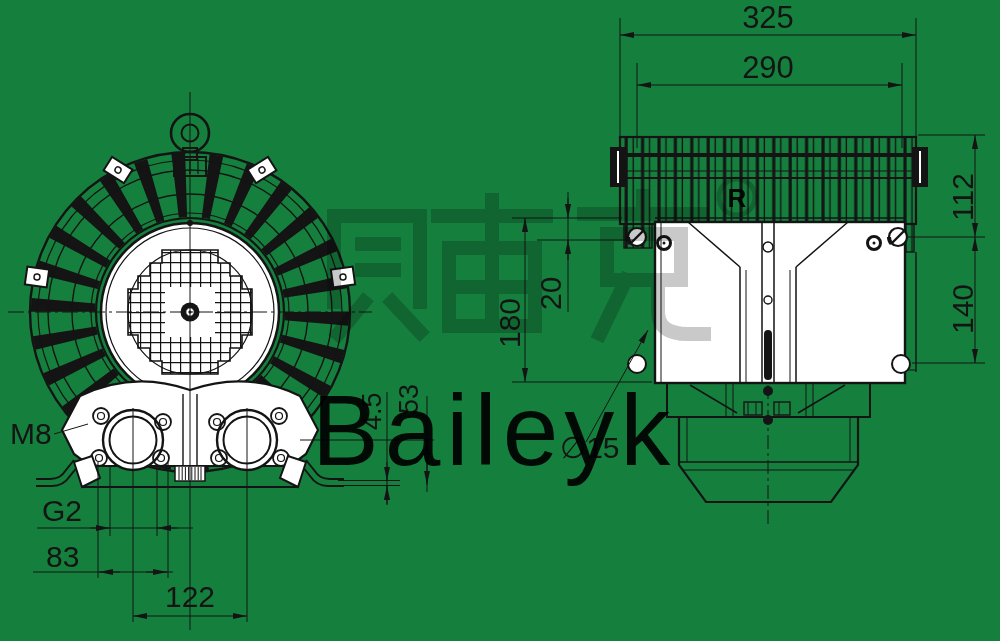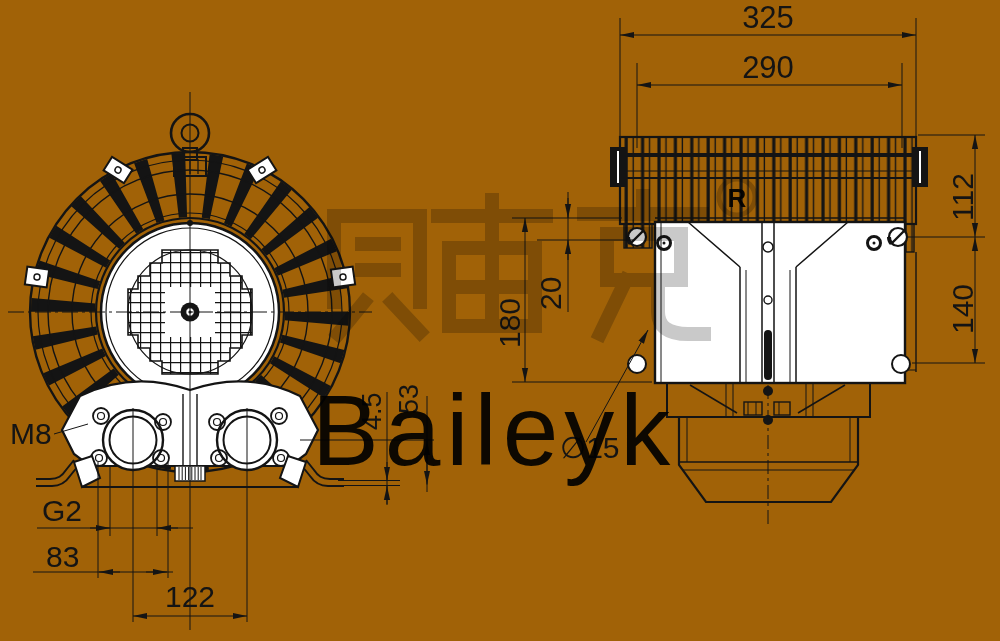--- a/index.html
+++ b/index.html
@@ -1,16 +1,16 @@
 <!DOCTYPE html>
 <html><head>
 <meta charset="utf-8">
 <style>
   html,body{margin:0;padding:0;background:#ffffff;}
-  .sheet{position:relative;width:1000px;height:641px;background:#a16207;overflow:hidden;
+  .sheet{position:relative;width:1000px;height:641px;background:#15803d;overflow:hidden;
          font-family:"Liberation Sans", sans-serif;}
   svg{display:block;}
   text{font-family:"Liberation Sans", sans-serif;fill:#141414;}
   .wm{mix-blend-mode:multiply;}
 </style>
 </head>
 <body>
 
 <div class="sheet">
 <svg width="1000" height="641" viewBox="0 0 1000 641">

